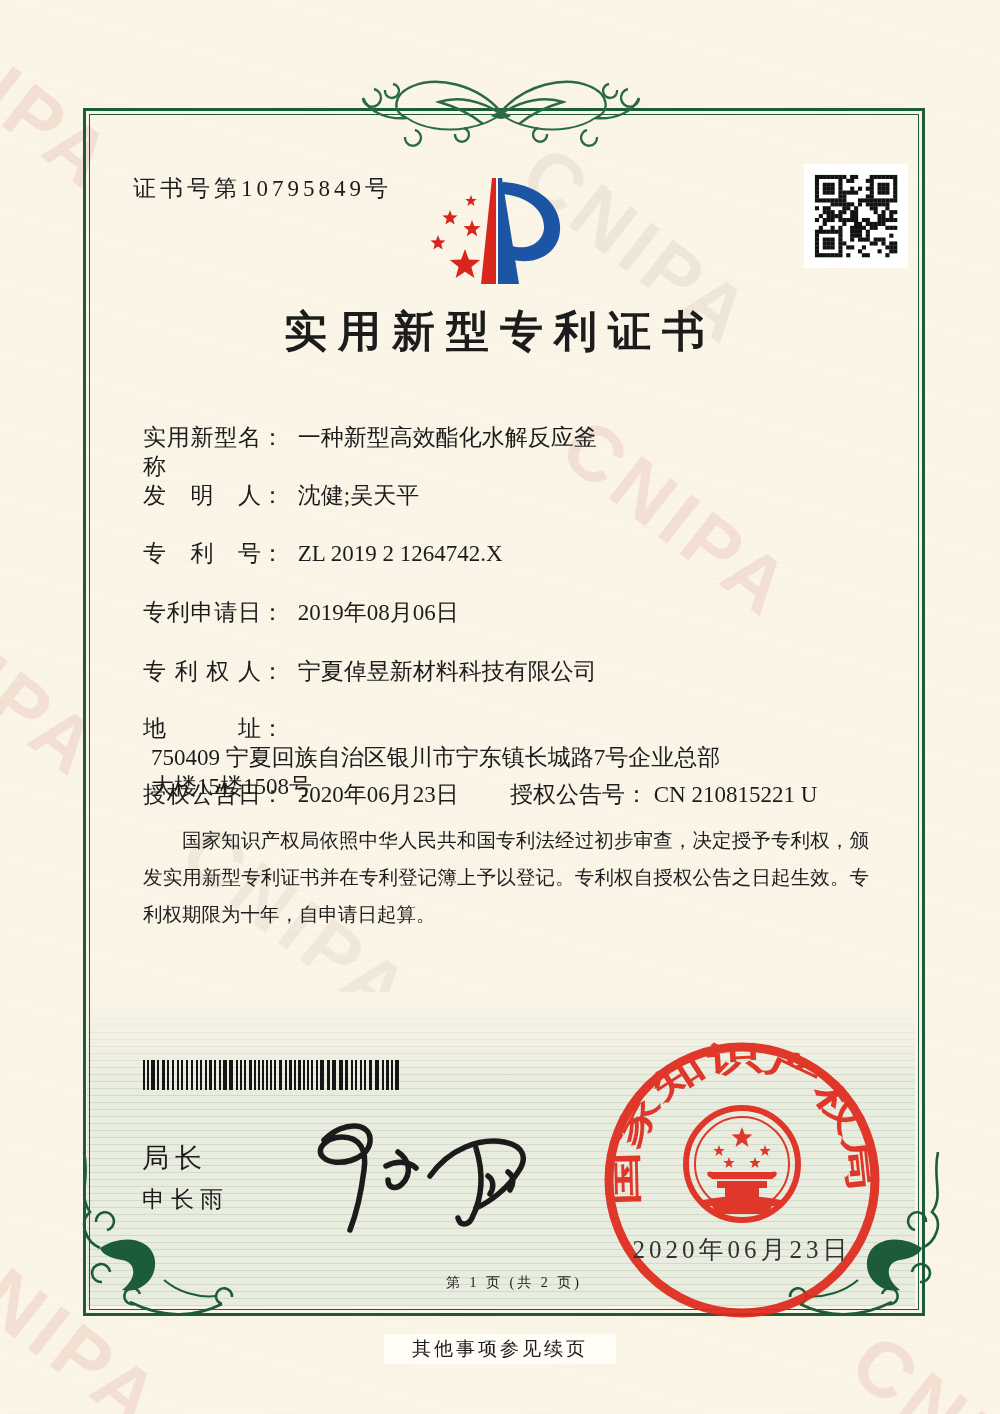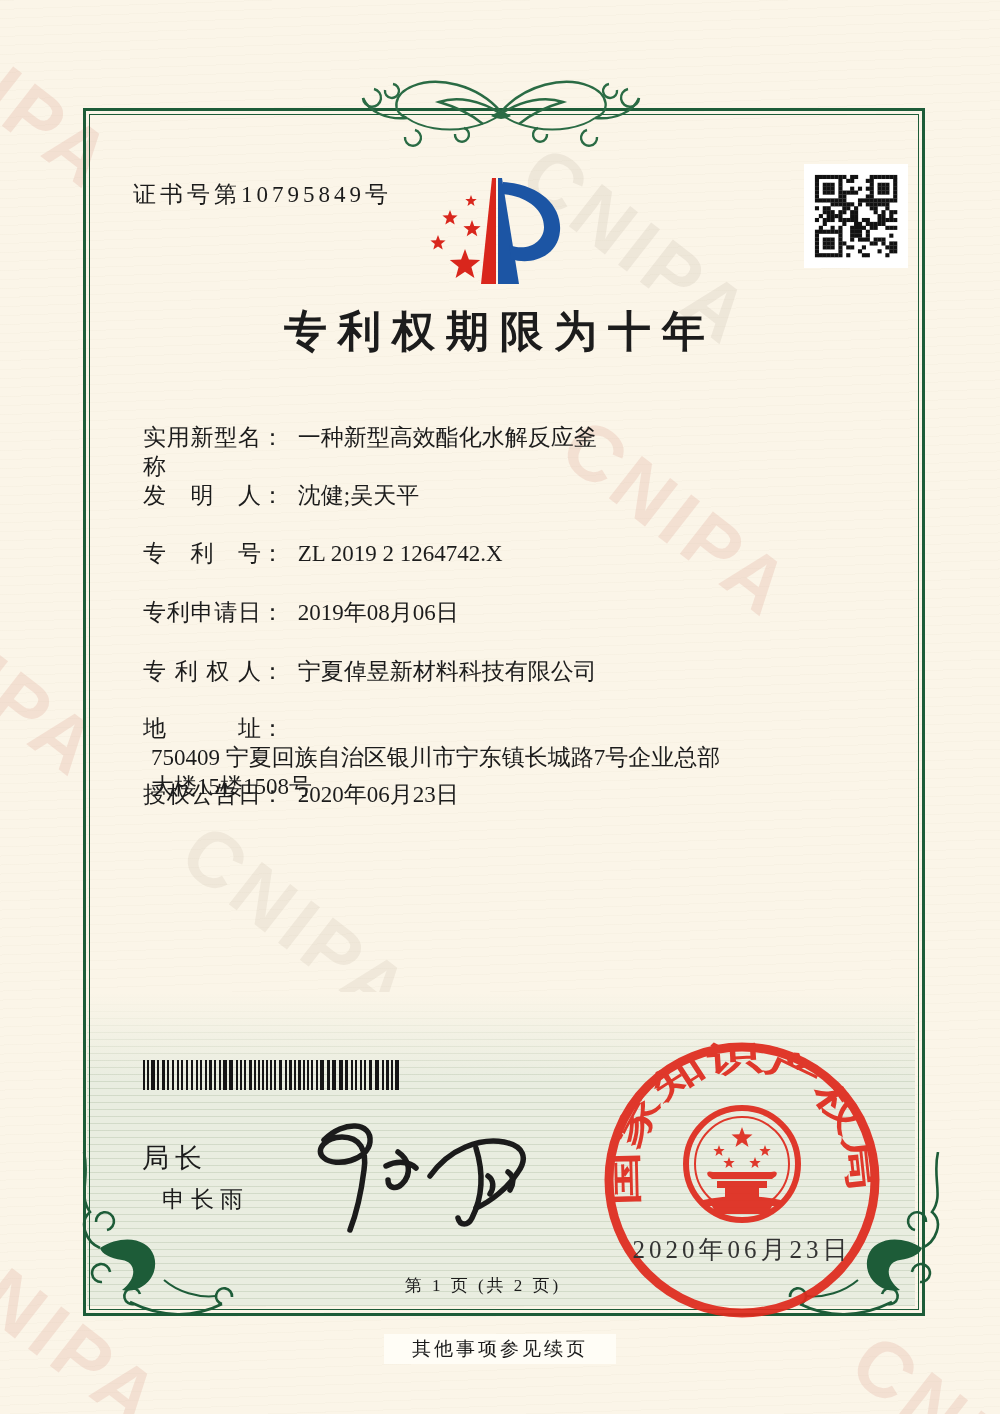--- a/index.html
+++ b/index.html
@@ -26,21 +26,21 @@
   .band{position:absolute;left:87px;top:992px;width:828px;height:314px;z-index:1;
         background:#e9ede0 repeating-linear-gradient(0deg, rgba(158,176,146,.30) 0 1px, transparent 1px 7px);}
   .band::before{content:"";position:absolute;left:0;top:0;right:0;height:90px;
         background:linear-gradient(to bottom,#fbf5e8,rgba(251,245,232,0));}
 
   .ornament{position:absolute;z-index:3;}
   #topOrn{left:345px;top:72px;}
   #cornerL{left:70px;top:1152px;}
   #cornerR{left:782px;top:1152px;}
 
-  .cert-no{position:absolute;left:133px;top:179px;font-size:23px;letter-spacing:4px;z-index:4;}
+  .cert-no{position:absolute;left:133px;top:173px;font-size:23px;letter-spacing:4px;z-index:4;}
   .logo{position:absolute;left:418px;top:166px;z-index:4;}
   .qr{position:absolute;left:804px;top:164px;background:#fff;padding:7px;z-index:4;}
   .title{position:absolute;left:0;top:303px;width:1000px;text-align:center;
          font-size:43px;font-weight:bold;letter-spacing:11px;z-index:4;}
 
   .row{position:absolute;left:143px;width:735px;font-size:23px;line-height:29px;z-index:4;}
   .flabel{display:inline-block;width:118px;text-align:justify;text-align-last:justify;
           vertical-align:top;font-weight:500;}
   .colon{font-weight:500;}
   .fvalue{display:inline-block;vertical-align:top;margin-left:8px;max-width:592px;}
@@ -48,26 +48,26 @@
   .r1{top:423px}.r2{top:481px}.r3{top:539px}.r4{top:598px}.r5{top:657px}.r6{top:714px}.r7{top:780px}
 
   .body-text{position:absolute;left:143px;top:822px;width:726px;font-size:19.5px;
              line-height:37px;text-align:justify;z-index:4;}
   .body-text p{margin:0;text-indent:2em;font-style:normal;}
 
   .barcode{position:absolute;left:143px;top:1060px;z-index:4;}
   .sig-title{position:absolute;left:142px;top:1140px;font-size:27px;z-index:4;
              font-family:"Liberation Sans",sans-serif;font-weight:500;letter-spacing:6px;}
   .sig-name{position:absolute;left:142px;top:1184px;font-size:23px;z-index:4;
-             font-family:"Liberation Sans",sans-serif;font-weight:500;letter-spacing:6px;margin-left:20px;}
+             font-family:"Liberation Sans",sans-serif;font-weight:500;letter-spacing:6px;}
   .sig-script{position:absolute;left:278px;top:1112px;z-index:4;}
 
   .seal{position:absolute;left:598px;top:1036px;z-index:5;opacity:.93;}
   .page-info{position:absolute;left:83px;top:1274px;width:800px;text-align:center;
-             font-size:17px;letter-spacing:3px;z-index:4;}
+             font-size:14px;letter-spacing:3px;z-index:4;padding-left:31px;}
   .cont-note{position:absolute;left:0;top:1334px;width:1000px;text-align:center;z-index:4;}
   .cont-note span{display:inline-block;background:#fffdf6;padding:2px 28px;
              font-size:19px;letter-spacing:3px;}
 </style>
 </head>
 <body>
 
 <span class="wm wm1">CNIPA</span>
 <span class="wm wm2">CNIPA</span>
 <span class="wm wm3">CNIPA</span>
@@ -372,21 +372,21 @@
     <rect x="15.652173913043478" y="82.17391304347827" width="4.113043478260869" height="4.113043478260869" fill="#111"></rect>
     <rect x="19.565217391304348" y="82.17391304347827" width="4.113043478260869" height="4.113043478260869" fill="#111"></rect>
     <rect x="23.47826086956522" y="82.17391304347827" width="4.113043478260869" height="4.113043478260869" fill="#111"></rect>
     <rect x="27.391304347826086" y="82.17391304347827" width="4.113043478260869" height="4.113043478260869" fill="#111"></rect>
     <rect x="35.21739130434783" y="82.17391304347827" width="4.113043478260869" height="4.113043478260869" fill="#111"></rect>
     <rect x="50.869565217391305" y="82.17391304347827" width="4.113043478260869" height="4.113043478260869" fill="#111"></rect>
     <rect x="54.78260869565217" y="82.17391304347827" width="4.113043478260869" height="4.113043478260869" fill="#111"></rect>
     <rect x="74.34782608695652" y="82.17391304347827" width="4.113043478260869" height="4.113043478260869" fill="#111"></rect>
   </svg>
 
-<div class="title">专利权期限为十年</div>
+<div class="title">实用新型专利证书</div>
 
 <div class="row r1">
   <span class="flabel">实用新型名称</span><span class="colon">：</span>
   <span class="fvalue">一种新型高效酯化水解反应釜</span>
 </div>
 <div class="row r2">
   <span class="flabel">发明人</span><span class="colon">：</span>
   <span class="fvalue">沈健;吴天平</span>
 </div>
 <div class="row r3">
@@ -401,23 +401,28 @@
   <span class="flabel">专利权人</span><span class="colon">：</span>
   <span class="fvalue">宁夏倬昱新材料科技有限公司</span>
 </div>
 <div class="row r6">
   <span class="flabel">地址</span><span class="colon">：</span>
   <span class="fvalue">750409 宁夏回族自治区银川市宁东镇长城路7号企业总部大楼15楼1508号</span>
 </div>
 <div class="row r7">
   <span class="flabel">授权公告日</span><span class="colon">：</span>
   <span class="fvalue">2020年06月23日</span>
+  <span class="grp2">
+    <span>授权公告号</span><span>：</span>
+    <span>CN 210815221 U</span>
+  </span>
 </div>
 
 <div class="body-text">
+  <p>国家知识产权局依照中华人民共和国专利法经过初步审查，决定授予专利权，颁发实用新型专利证书并在专利登记簿上予以登记。专利权自授权公告之日起生效。专利权期限为十年，自申请日起算。</p>
 </div>
 
 <svg class="barcode" id="barcodeSvg" width="258" height="30" viewBox="0 0 258 30">
     <rect x="0" y="0" width="2" height="30" fill="#151515"></rect>
     <rect x="4" y="0" width="2" height="30" fill="#151515"></rect>
     <rect x="8" y="0" width="4" height="30" fill="#151515"></rect>
     <rect x="14" y="0" width="2" height="30" fill="#151515"></rect>
     <rect x="19" y="0" width="3" height="30" fill="#151515"></rect>
     <rect x="24" y="0" width="2" height="30" fill="#151515"></rect>
     <rect x="29" y="0" width="2" height="30" fill="#151515"></rect>

